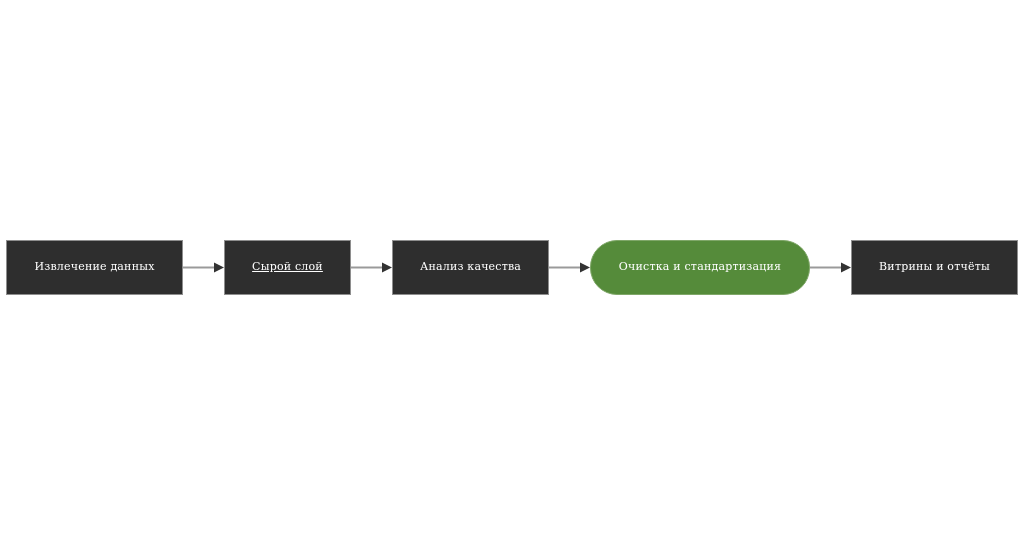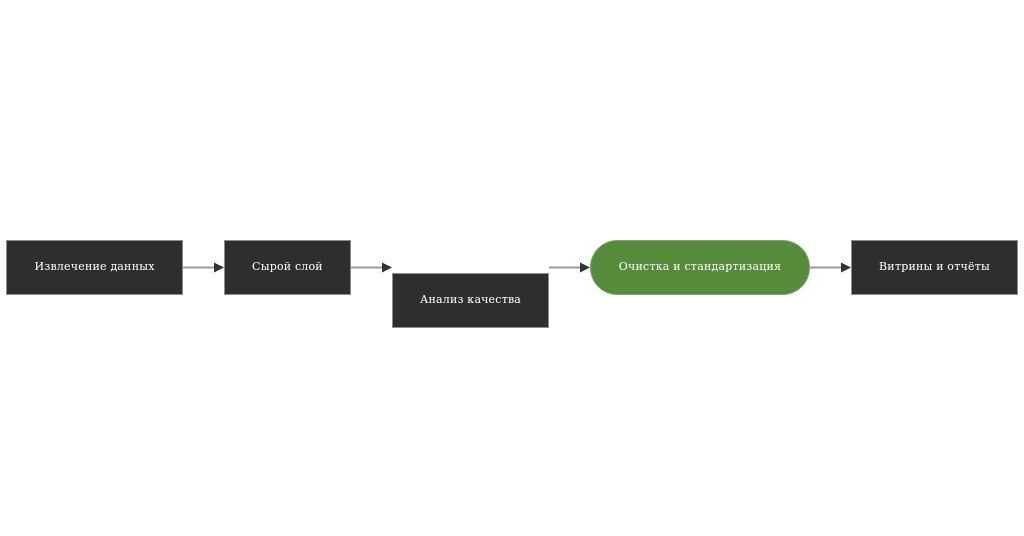--- a/index.html
+++ b/index.html
@@ -101,24 +101,24 @@
       </div>
       <div class="connector" style="left: 810px; width: 41px;">
         <svg width="41" height="55">
           <line x1="0" y1="27.5" x2="32" y2="27.5" stroke="#9a9a9a" stroke-width="2"></line>
           <polygon points="31,22.5 41,27.5 31,32.5" fill="#333333"></polygon>
         </svg>
       </div>
       <div class="node dark" style="left: 6px; width: 177px;">
         <span class="node-label">Извлечение данных</span>
       </div>
-      <div class="node dark" style="left: 224px; width: 127px;">
+      <div class="node dark" style="left: 224px; width: 127px; text-decoration: underline;">
         <span class="node-label">Сырой слой</span>
       </div>
-      <div class="node dark" style="left: 392px; width: 157px; margin-top: 33px;">
+      <div class="node dark" style="left: 392px; width: 157px;">
         <span class="node-label">Анализ качества</span>
       </div>
       <div class="node highlight" style="left: 590px; width: 220px; border-radius: 27px;">
         <span class="node-label">Очистка и стандартизация</span>
       </div>
       <div class="node dark" style="left: 851px; width: 167px;">
         <span class="node-label">Витрины и отчёты</span>
       </div>
     </div>
 </div>

